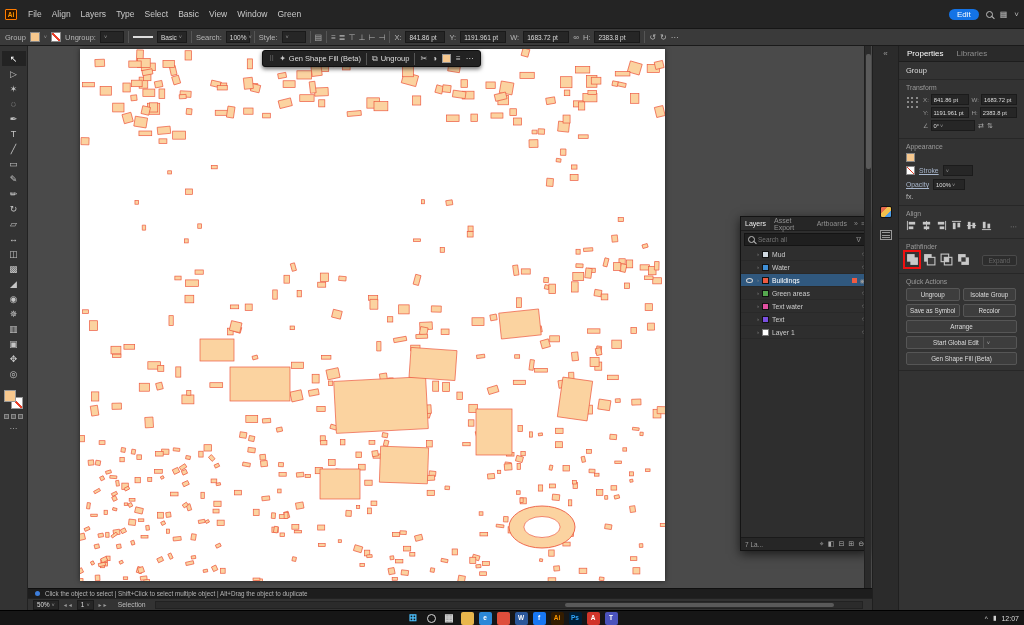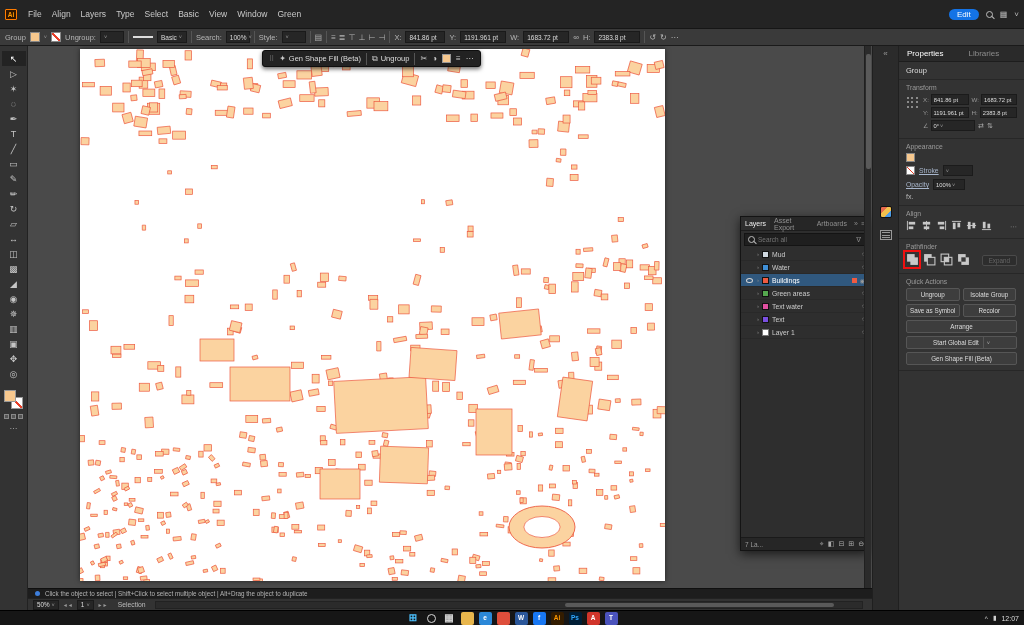--- a/index.html
+++ b/index.html
@@ -88,21 +88,21 @@
 
   
   .dock-strip{width:26px;background:#2b2b2b;border-left:1px solid #1f1f1f;display:flex;flex-direction:column;align-items:center;padding-top:3px;color:#bbb;}
   .dock-collapse{font-size:8px;color:#999;}
   .dock-swatch{width:12px;height:12px;border-radius:2px;background:linear-gradient(135deg,#e66a4e 0 33%,#f2c14e 33% 66%,#4e9de6 66%);margin-top:148px;border:1px solid #111;}
   .dock-lib{width:12px;height:10px;border:1px solid #999;margin-top:12px;display:flex;flex-direction:column;justify-content:space-evenly;padding:0 1px;}
   .dock-lib i{display:block;height:1px;background:#999;}
 
   
   .props{width:126px;background:#333;border-left:1px solid #202020;display:flex;flex-direction:column;font-size:7.5px;color:#ccc;overflow:hidden;}
-  .props-tabs{height:16px;background:#2a2a2a;display:flex;align-items:center;gap:25px;padding:0 8px;font-size:8px;border-bottom:1px solid #1d1d1d;}
+  .props-tabs{height:16px;background:#2a2a2a;display:flex;align-items:center;gap:13px;padding:0 8px;font-size:8px;border-bottom:1px solid #1d1d1d;}
   .props-tab{color:#8d8d8d;}
   .props-tab.active{color:#fff;}
   .psec{padding:4px 7px 5px;border-bottom:1px solid #272727;}
   .psec-title{color:#9a9a9a;font-size:6.8px;margin-bottom:3px;}
   .group-head{font-size:7.5px;color:#ddd;padding:4px 7px;border-bottom:1px solid #272727;}
   .transform-body{display:flex;gap:4px;}
   .anchor{width:13px;height:13px;display:grid;grid-template-columns:repeat(3,1fr);flex:0 0 auto;margin-top:2px;}
   .anchor i{width:2px;height:2px;background:#8a8a8a;margin:auto;}
   .tfields{flex:1;min-width:0;}
   .trow{display:flex;gap:3px;margin-bottom:2px;align-items:center;}

